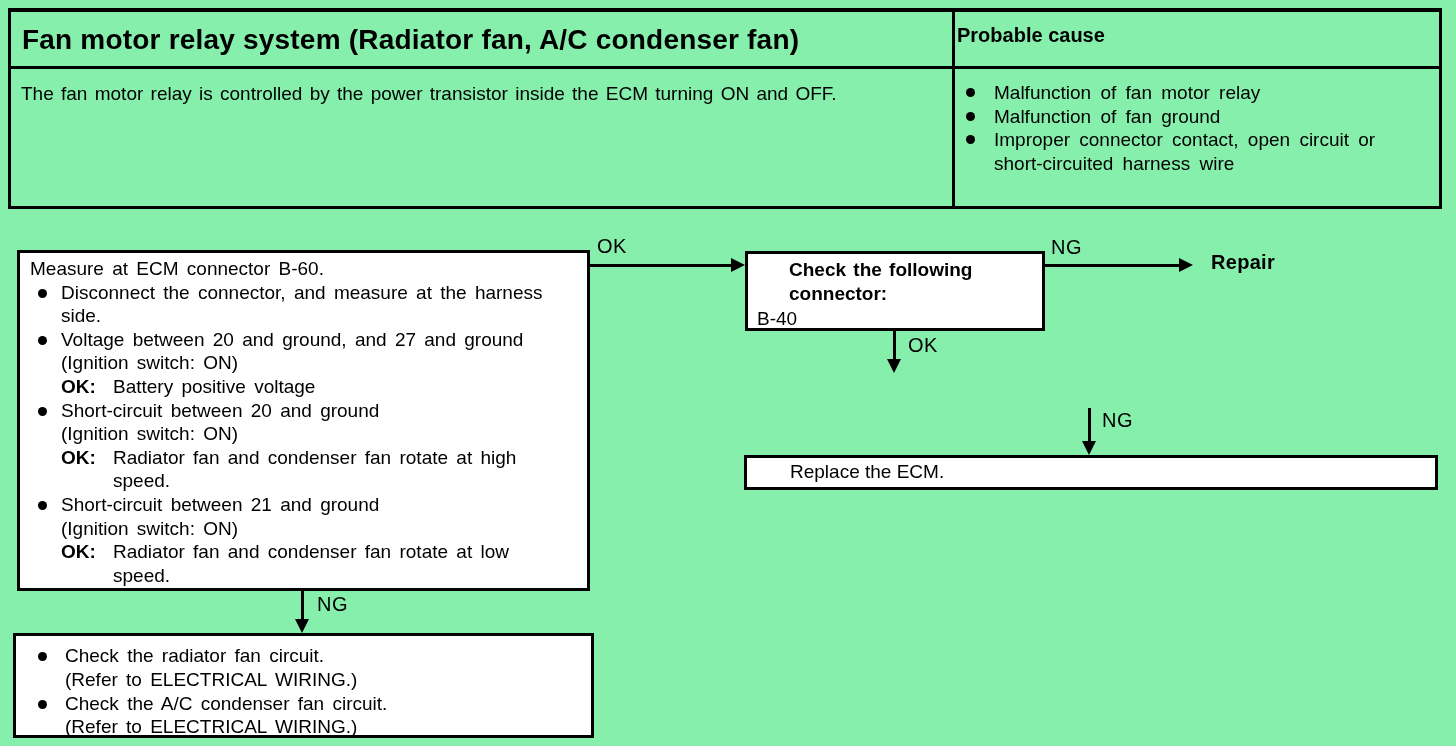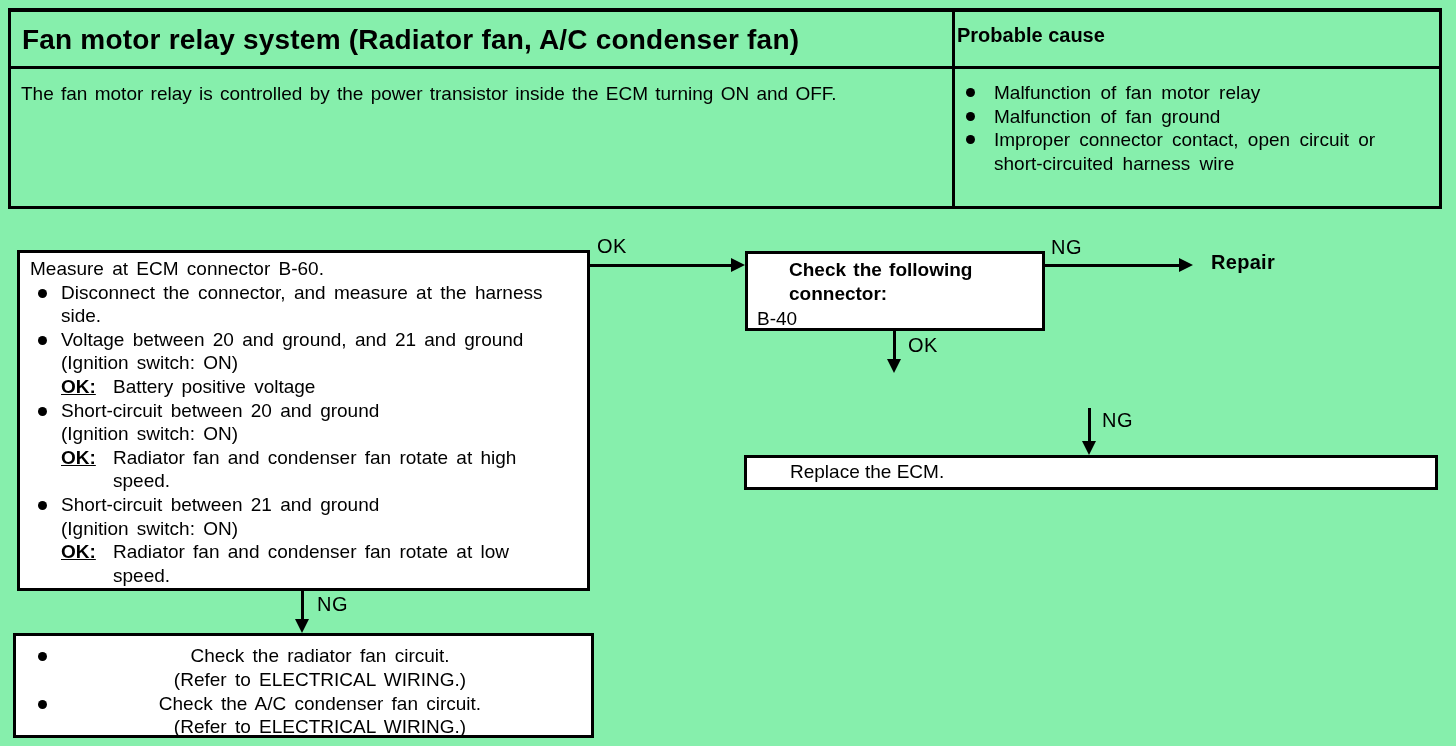--- a/index.html
+++ b/index.html
@@ -26,32 +26,32 @@
 
   
   .box { position:absolute; border:3px solid #000; background:#fff; font-size:19px; }
 
   #main-box { left:17px; top:250px; width:573px; height:341px;
               padding:4px 8px 0 10px; line-height:23.6px; word-spacing:3px; }
   .mi { display:flex; }
   .mi .dot { margin:8px 14px 0 8px; }
   .mi-body { flex:1; min-width:0; }
   .ok-line { display:flex; }
-  .ok-lab { font-weight:700; flex:none; width:52px;text-decoration:underline; }
+  .ok-lab { font-weight:700; flex:none; width:52px; }
 
   #conn-box { left:745px; top:251px; width:300px; height:80px;
               padding:4px 6px 0 9px; line-height:24.3px; word-spacing:2px; }
   #conn-box .bold { font-weight:700;margin-left:32px; }
 
   .wbox { left:744px; width:694px; height:35px; line-height:28px; padding-left:9px; }
   #symptom-box { top:373px; }
   #replace-box { top:455px;padding-left:43px; }
 
   #ng-box { left:13px; top:633px; width:581px; height:105px;
-            padding:8px 16px 0 12px; line-height:23.8px; word-spacing:3px;text-align:center; }
+            padding:8px 16px 0 12px; line-height:23.8px; word-spacing:3px; }
   #ng-box .dot { margin:8px 18px 0 10px; }
 
   
   .hline { position:absolute; height:3px; background:#000; }
   .vline { position:absolute; width:3px; background:#000; }
   .tri-r { position:absolute; width:0; height:0;
            border-top:7px solid transparent; border-bottom:7px solid transparent;
            border-left:14px solid #000; }
   .tri-d { position:absolute; width:0; height:0;
            border-left:7px solid transparent; border-right:7px solid transparent;
@@ -110,21 +110,21 @@
     <div class="mi">
       <span class="dot"></span>
       <div class="mi-body">
         <div class="pre">Disconnect the connector, and measure at the harness
 side.</div>
       </div>
     </div>
     <div class="mi">
       <span class="dot"></span>
       <div class="mi-body">
-        <div class="pre">Voltage between 20 and ground, and 21 and ground</div>
+        <div class="pre">Voltage between 20 and ground, and 27 and ground</div>
         <div>(Ignition switch: ON)</div>
         <div class="ok-line">
           <span class="ok-lab">OK:</span>
           <div class="pre">Battery positive voltage</div>
         </div>
       </div>
     </div>
     <div class="mi">
       <span class="dot"></span>
       <div class="mi-body">

